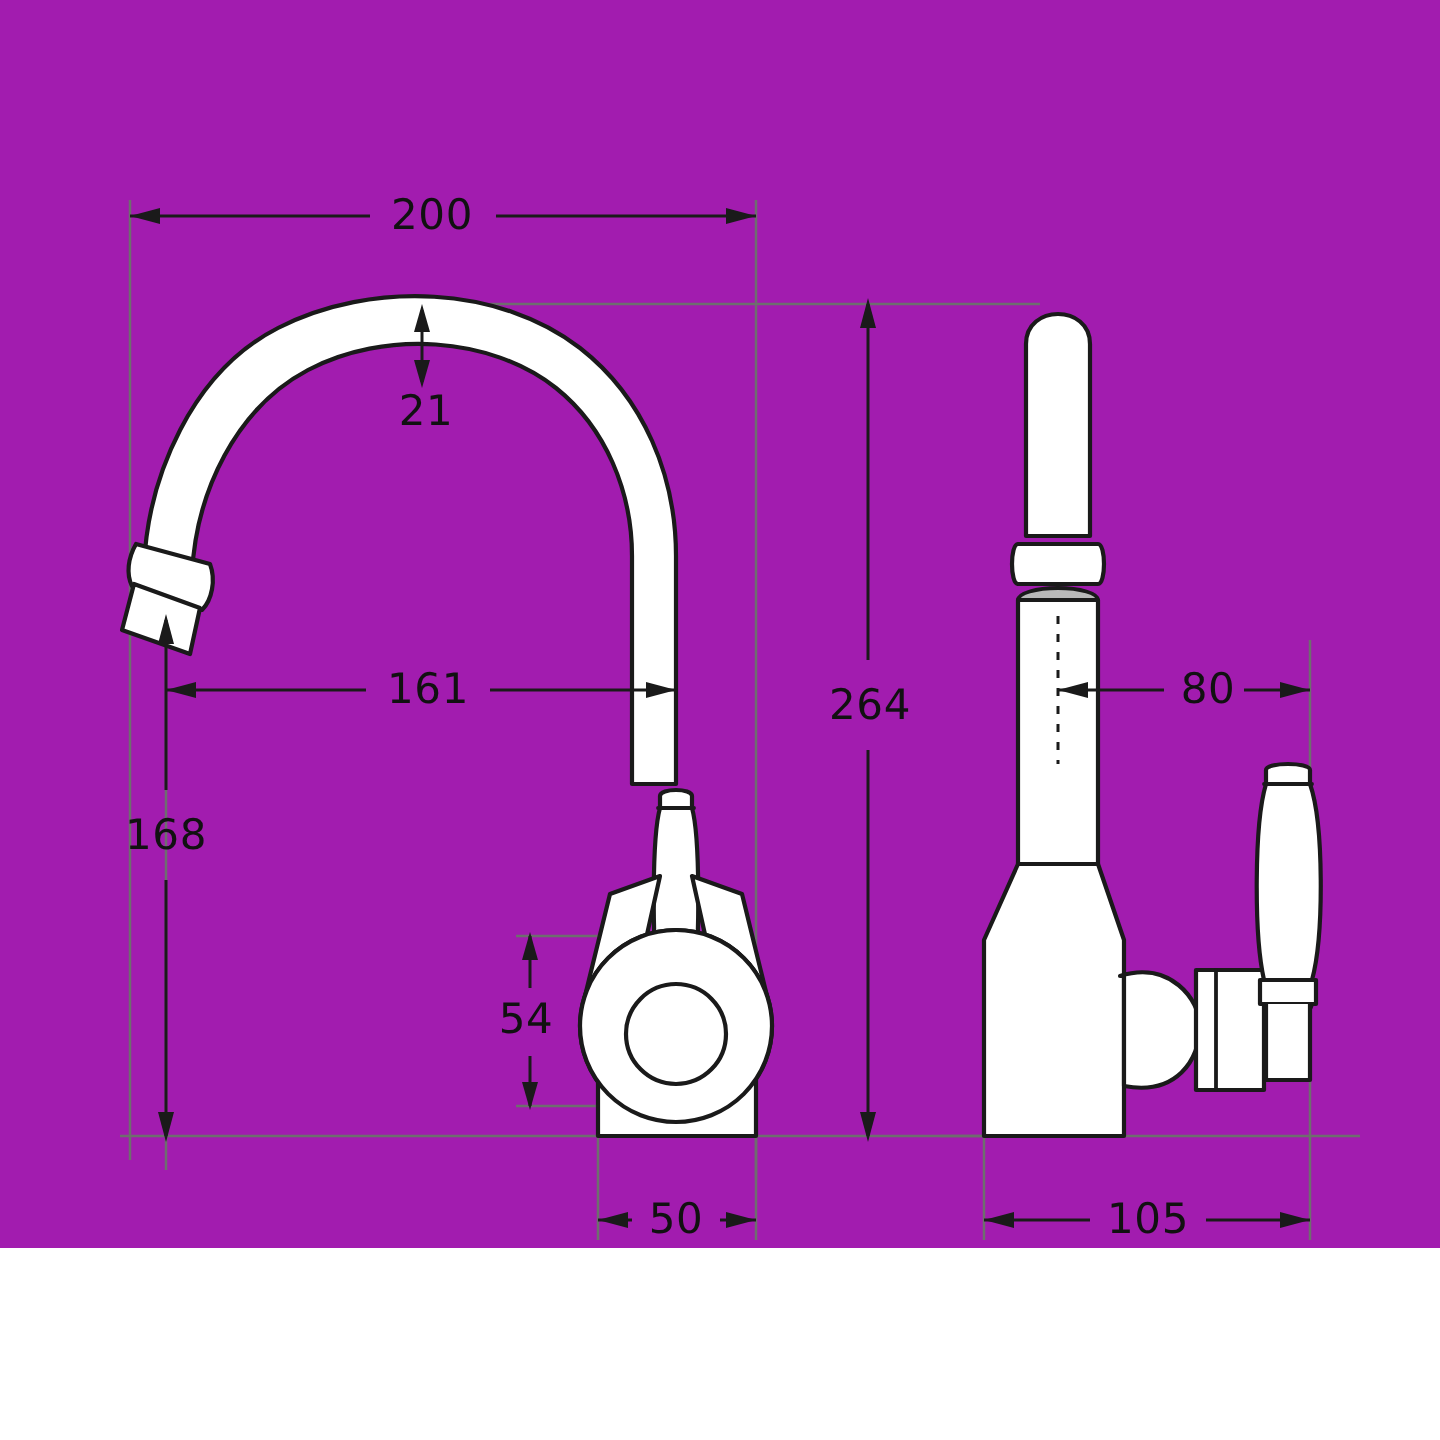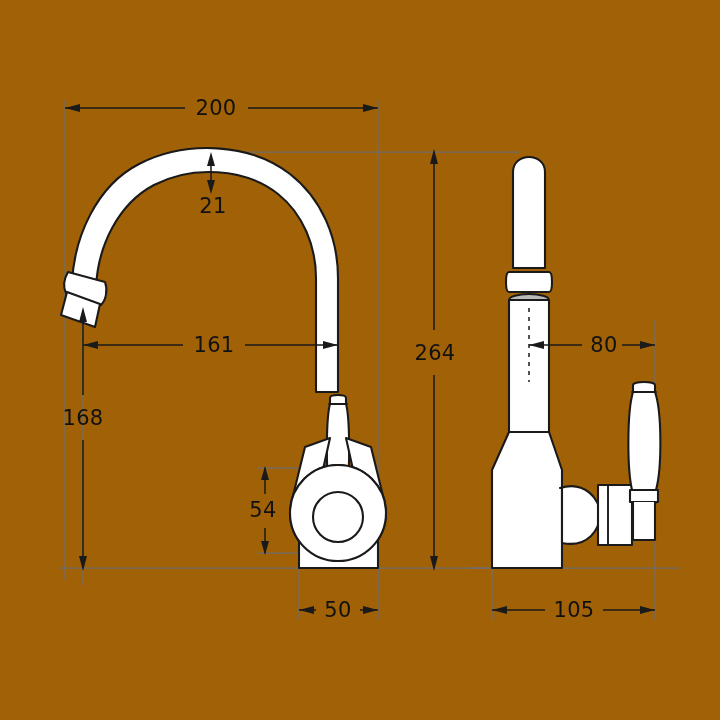--- a/index.html
+++ b/index.html
@@ -6,22 +6,22 @@
     margin: 0;
     padding: 0;
     background: #ffffff;
   }
   body {
     font-family: "DejaVu Sans", "Liberation Sans", sans-serif;
   }
   #drawing-root {
     position: relative;
     width: 720px;
-    height: 720px;
-    background: #a16207;
+    height: 624px;
+    background: #a21caf;
     overflow: hidden;
   }
   svg#tech-drawing {
     display: block;
     width: 720px;
     height: 720px;
   }
   .outline {
     fill: #ffffff;
     stroke: #1a1a1a;

